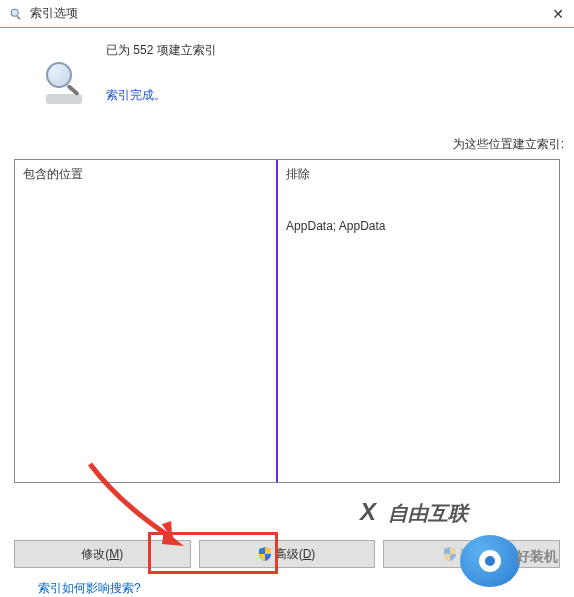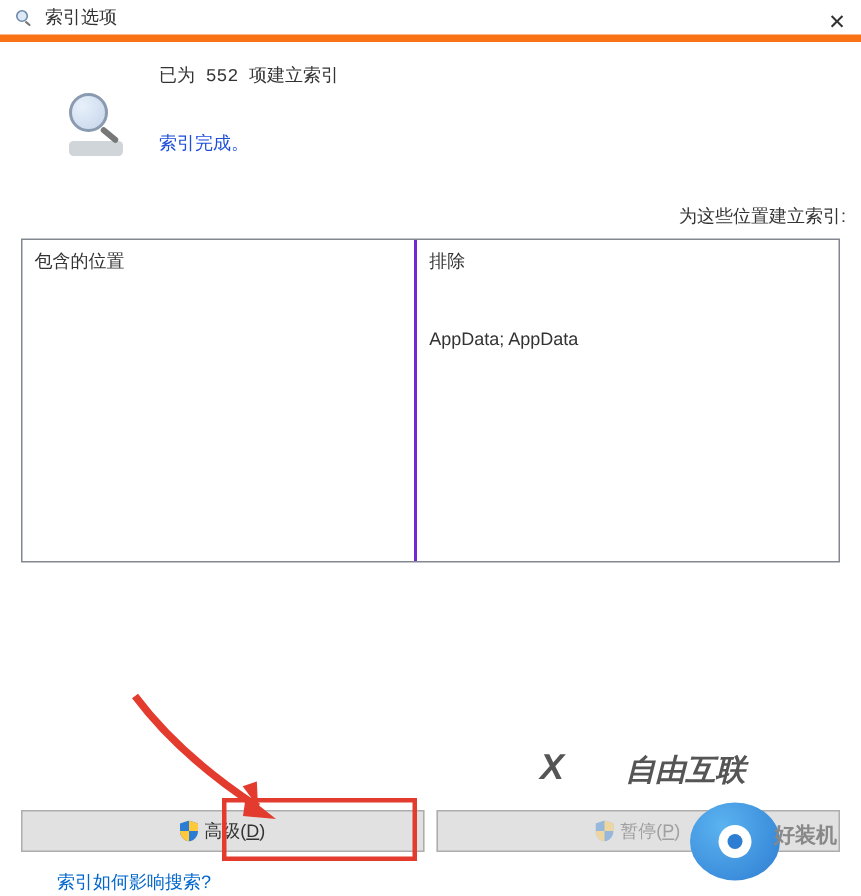--- a/index.html
+++ b/index.html
@@ -7,21 +7,21 @@
       font-family: "Microsoft YaHei", "Segoe UI", sans-serif;
       font-size: 12px;
       background: #ffffff;
       width: 574px;
       height: 597px;
       overflow: hidden;
       position: relative;
     }
     .titlebar {
       height: 28px;
-      border-bottom: 5px solid #f97316;
+      border-bottom: 1px solid #f97316;
       display: flex;
       align-items: center;
       padding: 0 8px;
       position: relative;
     }
     .titlebar .app-icon {
       width: 16px; height: 16px;
       margin-right: 6px;
       display: flex; align-items: center; justify-content: center;
     }
@@ -51,26 +51,26 @@
       background: #777; border-radius: 2px;
       transform: rotate(40deg);
       top: 30px; left: 26px;
     }
     .mag-icon .base {
       position: absolute; width: 36px; height: 10px;
       background: #d0d5da; border-radius: 3px;
       top: 36px; left: 6px;
     }
     .status-text { padding-top: 2px; }
-    .status-line1 { color: #333; margin-bottom: 28px; font-family: Liberation Mono, monospace; }
+    .status-line1 { color: #333; margin-bottom: 28px; }
     .status-line2 { color: #1d4ed8; }
     .section-label { color: #333; margin: 6px 0 6px 4px; text-align: right; }
     .list-container {
       border: 1px solid #828790;
-      height: 216px;
+      height: 324px;
       margin: 0 4px;
       display: flex;
       background: #fff;
     }
     .col-left { width: 48%; border-right: none; }
     .col-right { flex: 1; border-left: 2px solid #6d28d9; }
     .col-header {
       padding: 6px 8px;
       color: #333;
     }
@@ -139,21 +139,21 @@
     }
     .watermark-x {
       position: absolute;
       left: 360px; top: 498px;
       font-size: 24px; font-weight: 900;
       color: #555; letter-spacing: -2px;
       font-style: italic;
     }
     .watermark-text {
       position: absolute;
-      left: 417px; top: 500px;
+      left: 388px; top: 500px;
       font-size: 20px; font-weight: 900;
       font-style: italic;
       color: #555;
     }
     .watermark-bubble {
       position: absolute;
       left: 460px; top: 535px;
       width: 60px; height: 52px;
       border-radius: 50%;
       background: radial-gradient(circle at 35% 30%, #5bb3f0, #2d7dd2);
@@ -203,20 +203,23 @@
     </div>
     <div class="col-right">
       <div class="col-header">排除</div>
       <div class="exclude-text">AppData; AppData</div>
     </div>
   </div>
 </div>
 
 <div class="button-row">
   <div class="btn">
+    <span><span>修改(</span><span class="btn-underline">M</span><span>)</span></span>
+  </div>
+  <div class="btn">
     <span class="shield-icon">
       <svg viewBox="0 0 12 14" width="12" height="14">
           <path d="M6 0 L12 2 L12 7 C12 11 9 13.5 6 14 C3 13.5 0 11 0 7 L0 2 Z" fill="#2b7cd3"></path>
           <path d="M6 0 L12 2 L12 7 L6 7 Z" fill="#ffc83d"></path>
           <path d="M0 7 L6 7 L6 14 C3 13.5 0 11 0 7 Z" fill="#ffc83d"></path>
         </svg>
     </span>
     <span><span>高级(</span><span class="btn-underline">D</span><span>)</span></span>
   </div>
   <div class="btn disabled">

